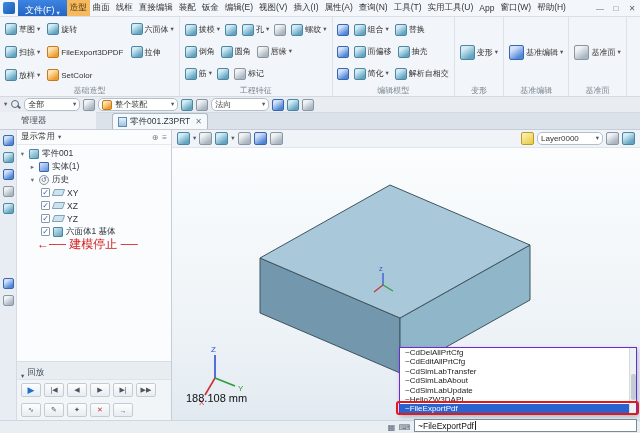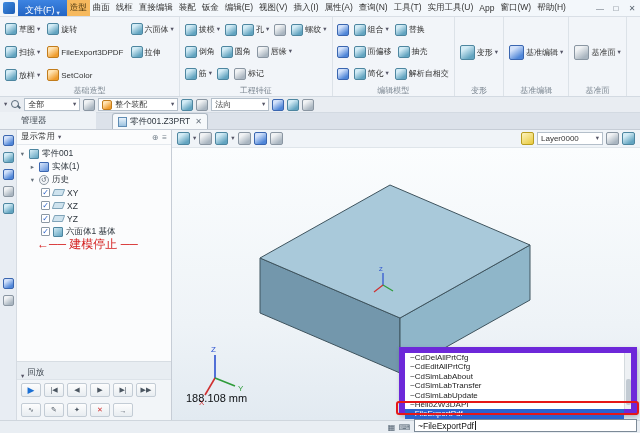--- a/index.html
+++ b/index.html
@@ -34,21 +34,21 @@
   .grayc{background:linear-gradient(145deg,#f0f2f4 25%,#a9b5c0 80%);border:1px solid #8a96a2}
   .yellowc{background:linear-gradient(145deg,#fdf3c0,#e8c93a);border:1px solid #b89d20}
   .glabel{height:11px;line-height:11px;text-align:center;font-size:8px;color:#7c8792}
 
   
   .quickbar{position:absolute;left:0;top:97px;width:640px;height:16px;background:#e9edf2;border-bottom:1px solid #d3dae2;display:flex;align-items:center;gap:3px;padding:0 4px}
   .qchip{width:12px;height:12px;border-radius:2px;flex:none}
   .search-glyph{width:11px;height:11px;position:relative;flex:none}
   .search-glyph::before{content:"";position:absolute;left:1px;top:1px;width:6px;height:6px;border:1.4px solid #5a6b7a;border-radius:50%}
   .search-glyph::after{content:"";position:absolute;left:7px;top:7px;width:4px;height:1.6px;background:#5a6b7a;transform:rotate(45deg)}
-  .combo{height:13px;background:#fff;border:1px solid #b4bfca;border-radius:0;display:flex;align-items:center;gap:3px;padding:0 3px;font-size:8px;color:#333}
+  .combo{height:13px;background:#fff;border:1px solid #b4bfca;border-radius:5px;display:flex;align-items:center;gap:3px;padding:0 3px;font-size:8px;color:#333}
   .combo .grow{flex:1}
   .combo .car{margin-left:auto}
 
   
   .tabrow{position:absolute;left:0;top:113px;width:640px;height:17px;background:#dce2ea;border-bottom:1px solid #c6cdd6;display:flex;align-items:flex-end}
   .mgr-title{width:96px;padding-left:21px;font-size:8.5px;color:#3e4750;line-height:16px;background:#eef2f6;height:17px}
   .doctab{height:16px;margin-left:16px;background:#f6f9fb;border:1px solid #adb8c3;border-bottom:none;border-radius:3px 3px 0 0;display:flex;align-items:center;gap:3px;padding:0 5px;font-size:8.5px;color:#2c353e}
   .doc-ic{width:9px;height:10px;background:linear-gradient(#e8f2fa,#9cc3e0);border:1px solid #5f8cb4;flex:none}
   .tab-x{font-size:8px;color:#70510a;color:#6b7680;margin-left:2px}
 
@@ -84,21 +84,21 @@
   .viewport{position:absolute;left:172px;top:130px;width:468px;height:290px}
   .vtoolbar{height:18px;background:#f0f4f8;border-bottom:1px solid #dfe5ea;display:flex;align-items:center;gap:3px;padding:0 5px}
   .vchip{width:13px;height:13px;border-radius:2px;flex:none}
   .vtoolbar .spacer{flex:1}
   .layer-combo{width:66px}
   .canvas{position:relative;width:468px;height:272px;background:linear-gradient(180deg,#fbfdfe 0%,#eef3f7 65%,#e2eaf1 100%);overflow:hidden}
   .canvas svg{position:absolute;left:0;top:0}
   .dim{position:absolute;left:14px;top:244px;font-size:11px;color:#0c0f12}
 
   
-  .aclist{position:absolute;left:399px;top:347px;width:238px;height:68px;background:#fff;border:6px solid #6d28d9;z-index:60;box-shadow:1px 2px 4px rgba(40,50,60,.28)}
+  .aclist{position:absolute;left:399px;top:347px;width:238px;height:68px;background:#fff;border:1px solid #6d28d9;z-index:60;box-shadow:1px 2px 4px rgba(40,50,60,.28)}
   .acitem{height:9.4px;line-height:9.4px;font-size:8px;padding-left:5px;color:#222;width:calc(100% - 7px);white-space:nowrap;cursor:default}
   .acitem.sel{background:#2a63cf;color:#fff}
   .sb{position:absolute;right:0;top:0;width:7px;height:100%;background:#eef1f4;border-left:1px solid #d4dade}
   .sb-thumb{position:absolute;left:1px;top:26px;width:5px;height:26px;background:#c3cbd3;border-radius:2px}
   .redbox{position:absolute;left:396px;top:401px;width:243px;height:14px;border:2px solid #e51717;border-radius:3px;z-index:70;pointer-events:none}
 
   
   .statusbar{position:absolute;left:0;top:420px;width:640px;height:13px;background:#e9eef3;border-top:1px solid #cfd6dd;display:flex;align-items:center}
   .stchip{width:11px;height:11px;font-size:8px;color:#4a5a6a;display:flex;align-items:center;justify-content:center;margin-left:2px}
   .cmd{position:absolute;left:414px;top:419px;width:223px;height:13px;background:#fff;border:1px solid #7c8a97;display:flex;align-items:center;padding:0 3px;font-size:8.5px;color:#111;z-index:75}
@@ -477,22 +477,22 @@
         <text x="66" y="243" font-size="8" fill="#2f9c3a">Y</text>
       </g>
     </svg>
     <div class="dim">188.108 mm</div>
   </div>
 </div>
 
 <div class="aclist">
   <div class="acitem">~CdDelAllPrtCfg</div>
   <div class="acitem">~CdEditAllPrtCfg</div>
+  <div class="acitem">~CdSimLabTransfer</div>
   <div class="acitem">~CdSimLabAbout</div>
-  <div class="acitem">~CdSimLabTransfer</div>
   <div class="acitem">~CdSimLabUpdate</div>
   <div class="acitem">~HelloZW3DAPI</div>
   <div class="acitem sel">~FileExportPdf</div>
   <div class="sb">
       <div class="sb-thumb"></div>
     </div>
 </div>
 <div class="redbox"></div>
 
 <div class="statusbar">

